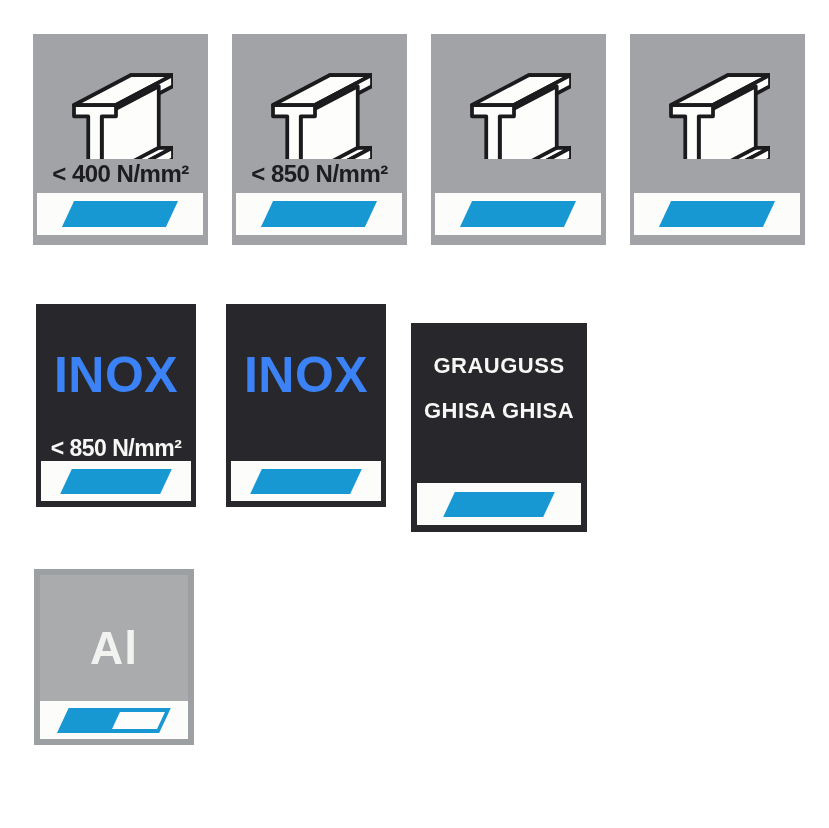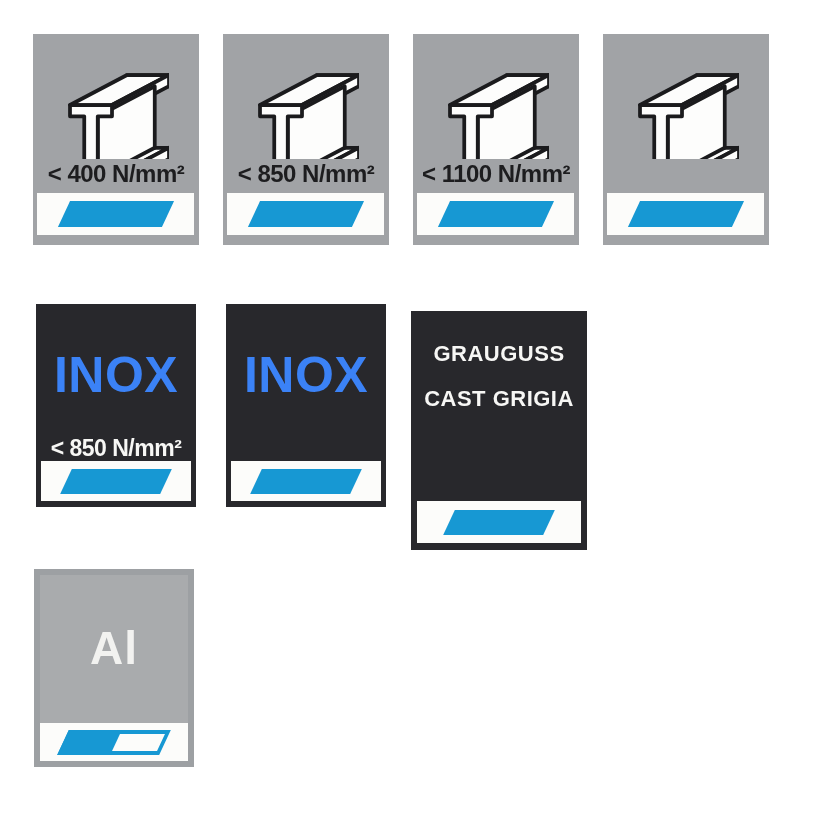--- a/index.html
+++ b/index.html
@@ -52,20 +52,21 @@
   #steel-row {
     position: absolute;
     left: 33px; top: 34px;
     display: flex;
     gap: 24px;
   }
   .tile-steel {
     position: relative;
     width: 166px; height: 211px;
     background: #a1a3a6;
+    padding-left: 9px;
   }
   .tile-steel .icon-wrap {
     position: absolute;
     left: 0; right: 0; top: 4px;
     height: 122px;
     display: flex;
     align-items: center;
     justify-content: center;
   }
   .tile-steel .icon-wrap svg { height: 120px; width: auto; }
@@ -97,38 +98,38 @@
     top: 131px; left: 0; right: 0;
     text-align: center;
     font-weight: bold;
     font-size: 23px;
     letter-spacing: -0.5px;
     color: #f7f7f5;
     white-space: nowrap;
   }
   .tile-inox .strip { left: 5px; right: 5px; bottom: 6px; height: 40px; }
 
-  .tile-cast { width: 176px; height: 239px; }
+  .tile-cast { width: 176px; height: 209px; margin-top: 12px; }
   .cast-lines {
     position: absolute;
     top: 20px; left: 0; right: 0;
     text-align: center;
   }
   .cast-line {
     font-weight: bold;
     font-size: 22px;
     letter-spacing: 0.5px;
     line-height: 45px;
     color: #f7f7f5;
     white-space: nowrap;
   }
   .tile-cast .strip { left: 6px; right: 6px; bottom: 7px; height: 42px; }
 
   
-  .tile-al { width: 160px; height: 198px; background: #9da0a3; }
+  .tile-al { width: 160px; height: 176px; background: #9da0a3; }
   .al-inner {
     position: absolute;
     left: 6px; right: 6px; top: 6px;
     height: 152px;
     background: #a9abad;
   }
   .al-label {
     position: absolute;
     top: 52px; left: 0; right: 0;
     text-align: center;
@@ -188,21 +189,20 @@
         <div class="para"></div>
       </div>
     </div>
 
     <div class="tile-steel">
       <div class="icon-wrap">
         <svg viewBox="-4 -44 140 160" width="105" height="120">
             <use href="#ibeam-sym"></use>
           </svg>
       </div>
-      <div class="strength-label">&lt; 1100 N/mm²</div>
       <div class="strip">
         <div class="para"></div>
       </div>
     </div>
 
     <div class="tile-steel">
       <div class="icon-wrap">
         <svg viewBox="-4 -44 140 160" width="105" height="120">
             <use href="#ibeam-sym"></use>
           </svg>
@@ -225,21 +225,21 @@
   <div class="tile tile-dark tile-inox" style="left:226px; top:304px;">
     <div class="inox-title">INOX</div>
     <div class="strip">
       <div class="para para-sm"></div>
     </div>
   </div>
 
   <div class="tile tile-dark tile-cast" style="left:411px; top:311px;">
     <div class="cast-lines">
       <div class="cast-line">GRAUGUSS</div>
-      <div class="cast-line">CAST GRIGIA</div>
+      <div class="cast-line">GHISA GHISA</div>
     </div>
     <div class="strip">
       <div class="para para-sm"></div>
     </div>
   </div>
 
   <div class="tile tile-al" style="left:34px; top:569px;">
     <div class="al-inner"></div>
     <div class="al-label">Al</div>
     <div class="strip">

